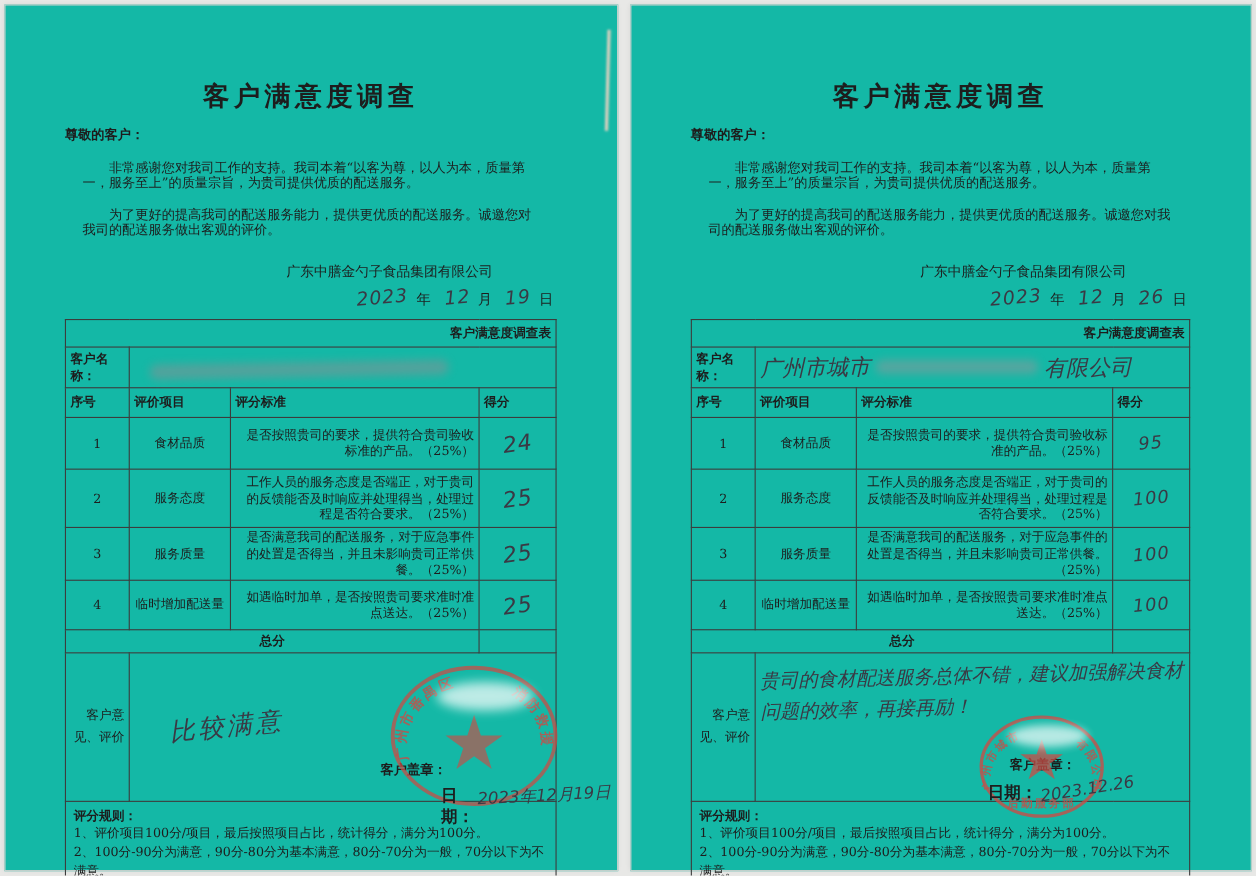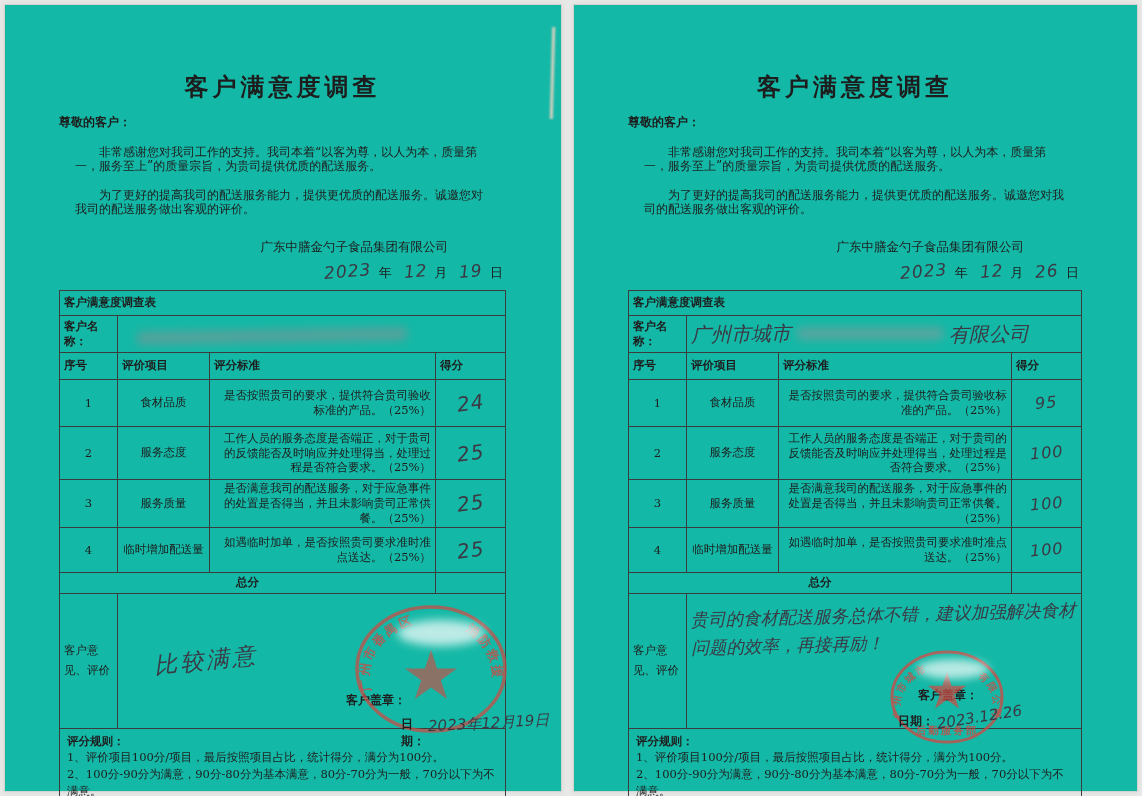--- a/index.html
+++ b/index.html
@@ -29,55 +29,55 @@
   .date-line{margin-top:5px;display:flex;justify-content:flex-end;align-items:baseline;height:22px;}
   .dl{font-size:13px;margin:0 12px 0 7px;}
   .dl:last-child{margin-right:3px;}
 
   .hw{font-family:"DejaVu Sans","Liberation Sans",sans-serif;font-style:italic;color:#3a3944;}
   .hw-top{font-size:17px;display:inline-block;transform:rotate(-5deg);letter-spacing:1px;}
 
   table.survey{width:100%;border-collapse:collapse;margin-top:7px;table-layout:fixed;}
   table.survey td{border:1.2px solid #3c3c3c;font-size:11.5px;padding:1px 4px;vertical-align:middle;}
   col.c1{width:58px;} col.c2{width:92px;} col.c4{width:70px;}
-  .tbl-title{height:22px;text-align:left;font-weight:bold;font-size:13px;}
+  .tbl-title{height:22px;text-align:right;font-weight:bold;font-size:13px;}
   .name-row td{height:34px;}
   .name-label{font-weight:bold;font-size:11px;padding-left:2px;}
   .name-value{overflow:visible;}
   .redact-blob{display:inline-block;width:272px;height:14px;margin:8px 0 0 14px;
     background:#8e8e93;opacity:.5;filter:blur(4px);border-radius:7px;transform:rotate(-1deg);}
   .name-flex{display:flex;align-items:center;gap:5px;}
   .name-hw{font-size:20px;white-space:nowrap;transform:translateY(1px) rotate(-1deg);}
   .redact-inline{display:inline-block;width:148px;height:13px;background:#95959a;
     opacity:.5;filter:blur(4px);border-radius:6px;flex:none;}
   .head-row td{height:24px;font-weight:bold;font-size:12px;}
   .c-no,.c-item{text-align:center;}
   .c-crit{text-align:right;line-height:1.3;padding:3px 6px;}
   .c-score{text-align:center;overflow:visible;}
   .score-hw{font-size:20px;display:inline-block;transform:rotate(-8deg);letter-spacing:1px;}
   #page-2 .score-hw{font-size:16px;transform:rotate(-5deg);}
   tr.r1 td{height:44px;} tr.r2 td{height:50px;} tr.r3 td{height:42px;} tr.r4 td{height:42px;}
   .total-row td{height:18px;} .total-label{text-align:center;font-weight:bold;font-size:12px;}
   .comment-row td{height:132px;}
-  .comment-label{text-align:left;font-size:11px;line-height:1.7;padding:0 2px;}
+  .comment-label{text-align:right;font-size:11px;line-height:1.7;padding:0 2px;}
   .comment-cell{padding:0 !important;}
   .comment-area{position:relative;height:132px;width:100%;}
   .comment-hw{position:absolute;z-index:3;}
   .comment-hw1{left:36px;top:50px;font-size:23px;letter-spacing:3px;transform:rotate(-6deg);}
   .comment-hw2{left:4px;top:6px;width:390px;font-size:17.5px;line-height:1.6;transform:rotate(-1.5deg);}
   .stamp{position:absolute;z-index:2;opacity:.92;}
   .stamp1{top:4px;left:234px;}
   .stamp2{top:50px;left:200px;}
   .seal-label{position:absolute;z-index:1;font-size:12px;font-weight:bold;}
   #page-1 .seal-label{left:228px;top:97px;}
   #page-2 .seal-label{left:231px;top:92px;}
   .seal-date-row{position:absolute;z-index:3;display:flex;align-items:baseline;gap:3px;}
   #page-1 .seal-date-row{left:283px;top:119px;}
   #page-2 .seal-date-row{left:211px;top:116px;}
-  .dl2{font-size:12px;font-weight:bold;}
+  .dl2{font-size:15px;font-weight:bold;}
   .seal-date-hw{font-size:15px;display:inline-block;transform:rotate(-3deg);white-space:nowrap;}
   #page-2 .seal-date-hw{transform:rotate(-9deg) translateY(-3px);font-size:15px;}
   .rules-cell{padding:4px 7px 6px 7px !important;font-size:11.5px;line-height:1.45;}
   .rules-heading{font-weight:bold;}
 </style>
 </head>
 <body>
 
 <div class="page" id="page-1">
   <div class="crease"></div>

